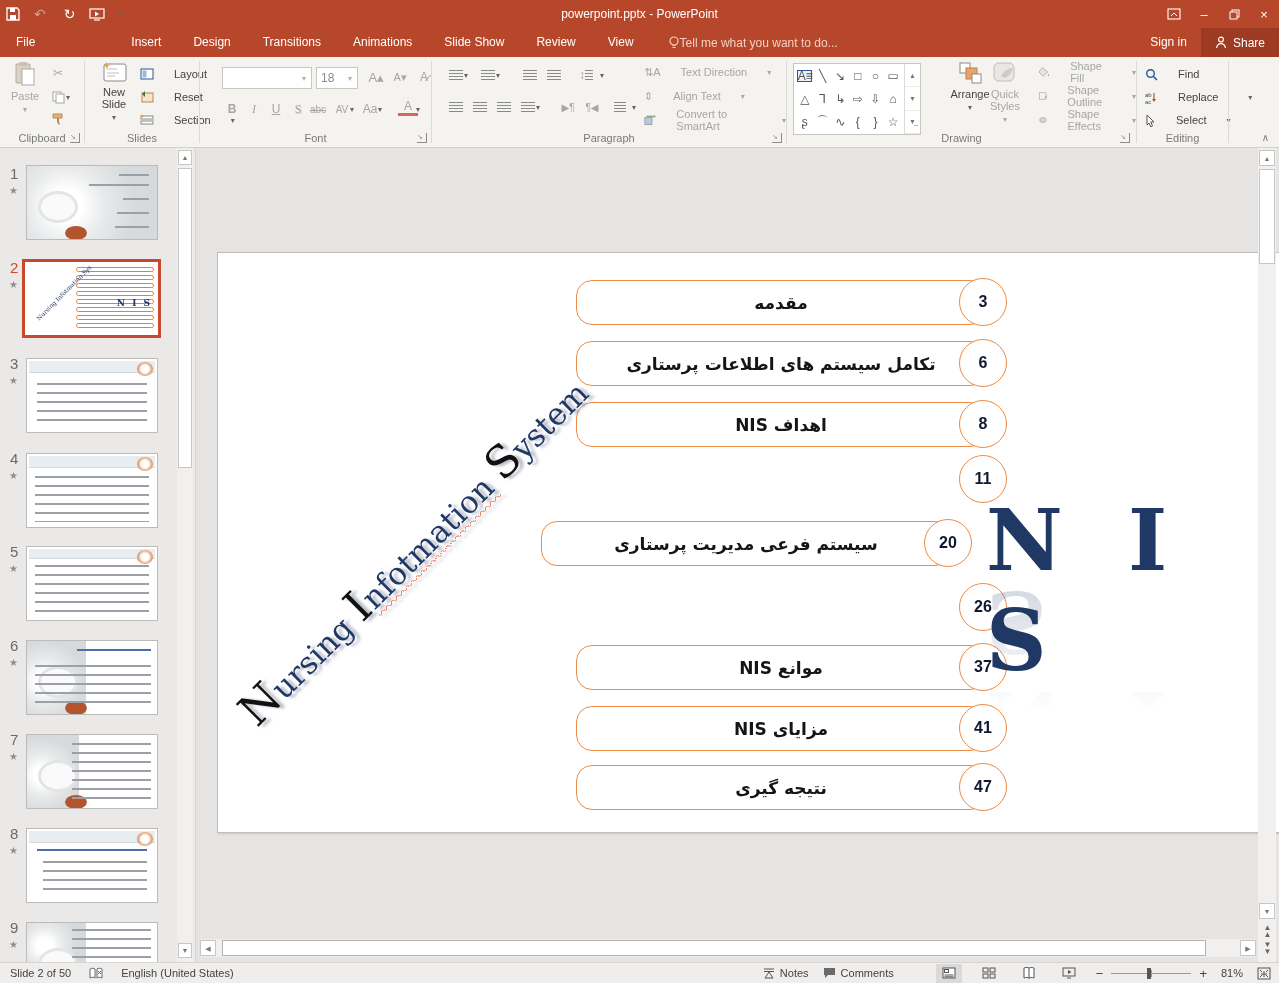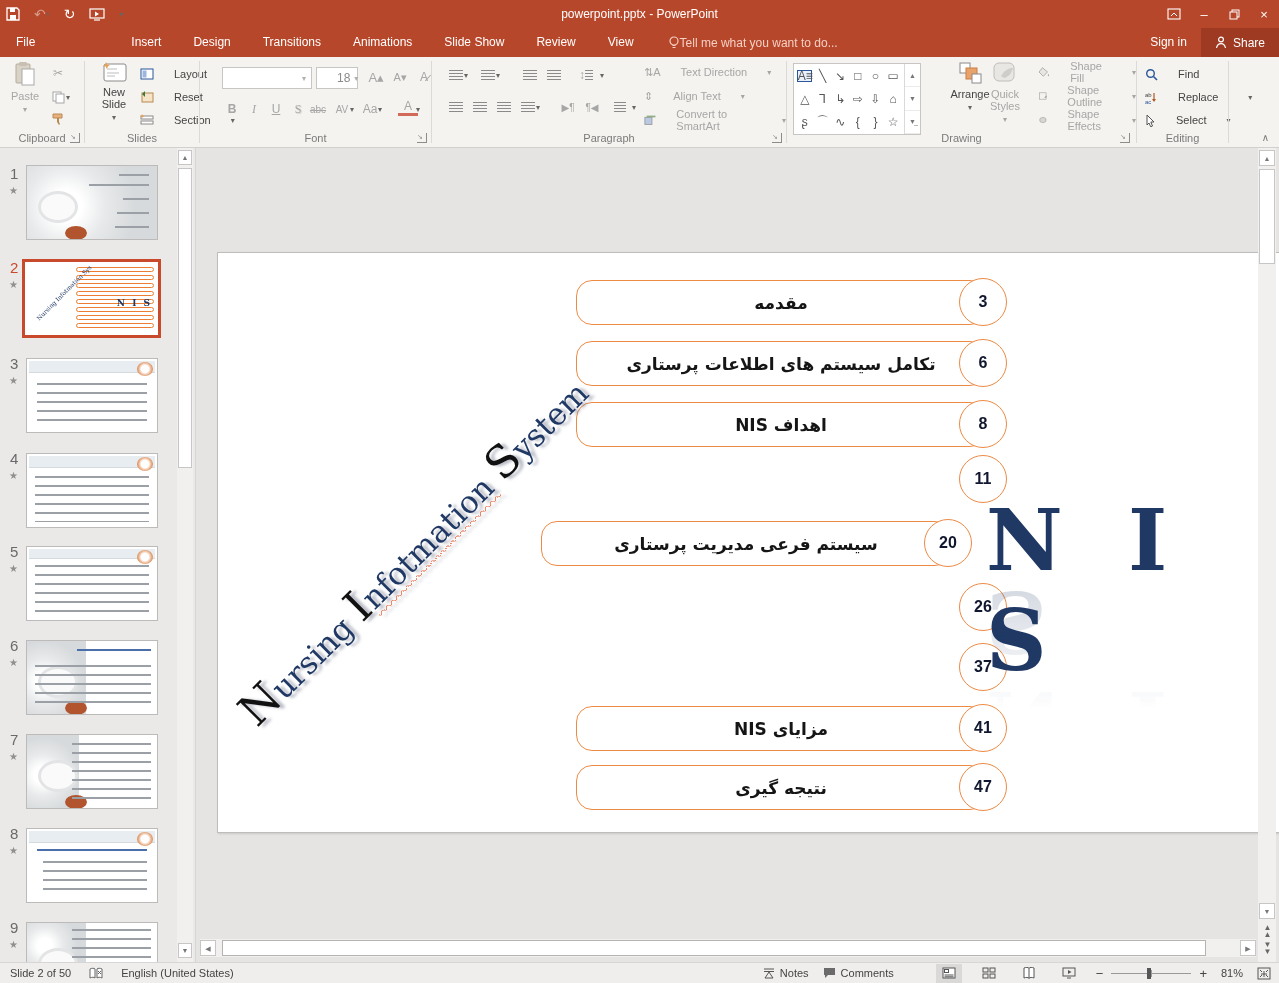--- a/index.html
+++ b/index.html
@@ -30,21 +30,21 @@
   .rgroup { position:absolute; top:0; height:90px; }
   .rgroup .glabel { position:absolute; bottom:3px; left:0; right:0; text-align:center; font-size:11px; color:#7A7A7A; }
   .gsep { position:absolute; top:4px; width:1px; height:82px; background:#DCDAD6; }
   .launcher { position:absolute; bottom:4px; width:10px; height:10px; border-right:1px solid #8c8c8c; border-bottom:1px solid #8c8c8c; font-size:7px; color:#8c8c8c; line-height:8px; text-align:left; }
   .bigbtn { position:absolute; top:4px; width:46px; height:66px; display:flex; flex-direction:column; align-items:center; justify-content:flex-start; gap:3px; font-size:11px; color:#444; text-align:center; }
   .bigbtn .cap { line-height:12px; }
   .caret { font-size:8px; color:#666; }
   .smallbtn { position:absolute; height:22px; display:flex; align-items:center; gap:20px; font-size:11px; color:#444; }
   .grayed, .grayed * { color:#A6A6A6 !important; }
   .combo { position:absolute; height:22px; background:#fff; border:1px solid #C8C6C4; display:flex; align-items:center; }
-  .combo .cval { flex:1; padding:0 4px; color:#8a8a8a; font-size:12px;margin-left:16px; }
+  .combo .cval { flex:1; padding:0 4px; color:#8a8a8a; font-size:12px; }
   .combo .cdrop { width:14px; text-align:center; color:#b0b0b0; font-size:8px; }
   .glyphbtn { position:absolute; width:20px; height:20px; display:flex; align-items:center; justify-content:center; font-size:12px; color:#A6A6A6; }
   .lines-ic { display:inline-block; width:14px; height:11px; background:repeating-linear-gradient(to bottom,#8a8a8a 0 1px,transparent 1px 3px); }
   .shapes-box { position:absolute; left:6px; top:6px; width:128px; height:72px; background:#fff; border:1px solid #C8C6C4; }
   .shapes-grid { position:absolute; left:2px; top:1px; width:106px; height:68px; display:grid; grid-template-columns:repeat(6,1fr); grid-template-rows:repeat(3,1fr); }
   .shapes-grid span { display:flex; align-items:center; justify-content:center; font-size:12px; color:#555; }
   .shape-strip { position:absolute; right:0; top:0; width:16px; height:70px; border-left:1px solid #DCDAD6; display:flex; flex-direction:column; }
   .shape-strip div { flex:1; display:flex; align-items:center; justify-content:center; font-size:7px; color:#777; border-bottom:1px solid #EDEBE7; }
   .txtbox-ic { width:15px; height:12px; border:1px solid #2B579A; font-size:8px; color:#2B579A; line-height:10px; padding-left:1px; background:#EAF1FB; }
   .collapse-chev { position:absolute; right:10px; bottom:4px; color:#7A7A7A; font-size:10px; }
@@ -578,20 +578,23 @@
         </div>
       <div class="toc-row r2">
           <span class="toc-label" dir="rtl">تکامل سیستم های اطلاعات پرستاری</span>
         </div>
       <div class="toc-row r3">
           <span class="toc-label" dir="rtl">اهداف NIS</span>
         </div>
       <div class="toc-row r5 shift">
           <span class="toc-label" dir="rtl">سیستم فرعی مدیریت پرستاری</span>
         </div>
+      <div class="toc-row r7">
+          <span class="toc-label" dir="rtl">موانع NIS</span>
+        </div>
       <div class="toc-row r8">
           <span class="toc-label" dir="rtl">مزایای NIS</span>
         </div>
       <div class="toc-row r9">
           <span class="toc-label" dir="rtl">نتیجه گیری</span>
         </div>
 
       <div class="toc-circle c-std cc1">3</div>
       <div class="toc-circle c-std cc2">6</div>
       <div class="toc-circle c-std cc3">8</div>

